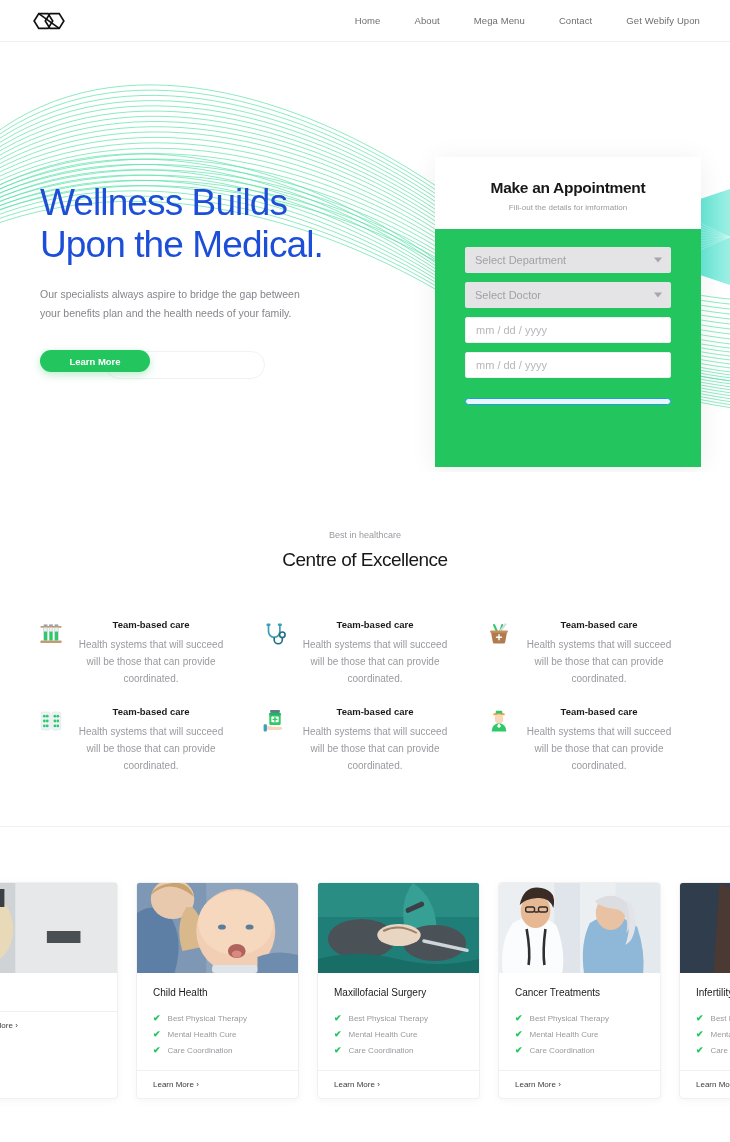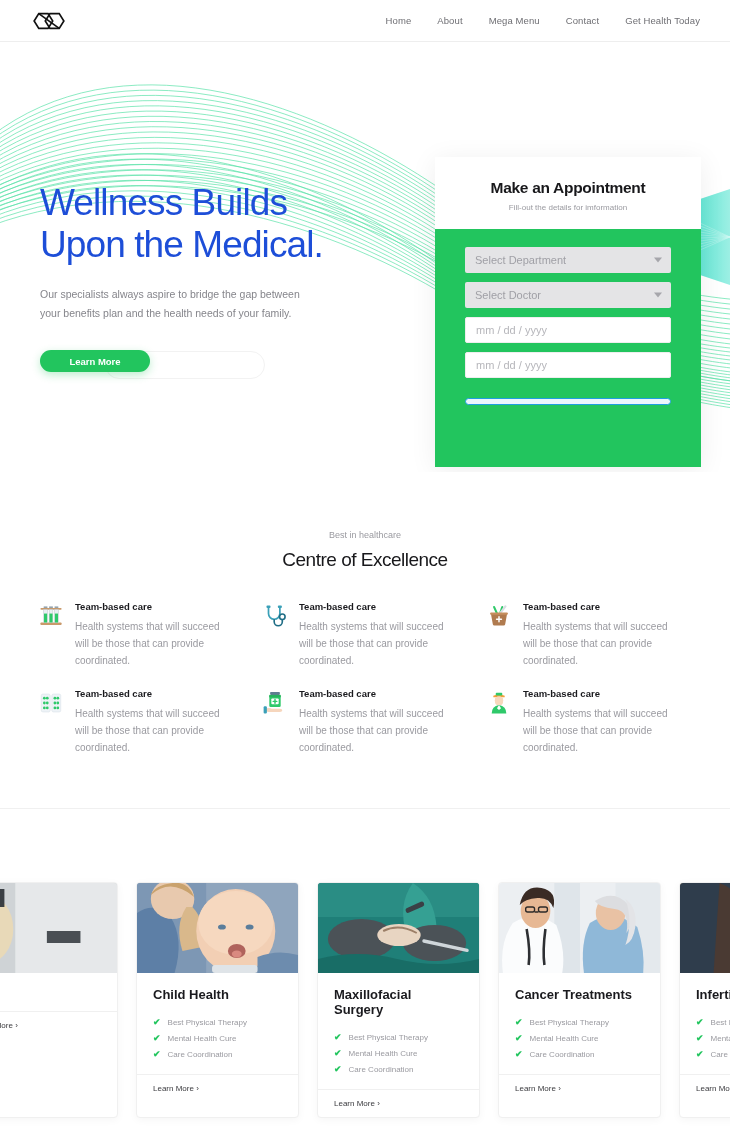--- a/index.html
+++ b/index.html
@@ -14,21 +14,21 @@
 
   
   .header{
     height:42px; width:730px;
     display:flex; align-items:center; justify-content:space-between;
     padding:0 30px;
     border-bottom:1px solid #eeeeee;
     background:#fff; position:relative; z-index:40;
   }
   .logo{ width:38px; height:26px; display:block; }
-  .nav{ display:flex; align-items:center; gap:26px; }
+  .nav{ display:flex; align-items:center; gap:34px; }
   .nav-item{
     font-size:9.5px; color:#6e6e73; letter-spacing:.1px;
     cursor:pointer; white-space:nowrap;
   }
 
   
   .hero{
     position:relative; width:730px; height:430px; overflow:hidden;
     background:#ffffff;
   }
@@ -96,44 +96,45 @@
   }
 
   
   .excellence{ position:relative; padding:58px 0 0; background:#fff; }
   .eyebrow{ text-align:center; font-size:9px; color:#9a9aa0; }
   .sec-title{
     text-align:center; margin-top:9px;
     font-size:19px; font-weight:400; letter-spacing:-.5px; color:#18181b;
   }
   .feat-grid{
-    margin-top:30px; padding:0 38px;
+    margin-top:48px; padding:0 38px;
     display:grid; grid-template-columns:repeat(3,1fr); gap:0 18px;
     row-gap:18px;
+    text-align:center;
   }
   .feat{ display:flex; gap:11px; align-items:flex-start; }
   .feat-icon{ width:26px; height:26px; flex:0 0 26px; margin-top:2px; }
   .feat-title{ font-size:9.5px; font-weight:700; color:#1a1a1e; }
   .feat-text{ margin-top:6px; font-size:10px; line-height:1.72; color:#9a9aa0; max-width:152px;}
 
   .divider{ margin-top:52px; height:1px; background:#f0f0f0; }
 
   
   .cards-band{ position:absolute; left:0; top:882px; width:730px; height:260px; }
   .cards-rail{
     position:absolute; left:-45px; top:0;
     display:flex; gap:18px;
   }
   .svc{
     width:163px; background:#fff; border:1px solid #f0f0f0; border-radius:4px;
     overflow:hidden; box-shadow:0 2px 9px rgba(0,0,0,.04);
   }
   .svc-img{ height:90px; width:100%; position:relative; overflow:hidden;}
   .svc-body{ padding:14px 16px 12px; }
-  .svc-title{ font-size:13px; font-weight:700; color:#1a1a1e; }
+  .svc-title{ font-size:10px; font-weight:400; color:#1a1a1e; }
   .svc-list{ list-style:none; margin-top:12px; }
   .svc-list li{
     display:flex; align-items:center; gap:7px;
     font-size:8px; color:#9a9aa0; padding:3.5px 0;
   }
   .tick{ color:#22c55e; font-size:9px; font-weight:700; line-height:1; }
   .svc-foot{
     border-top:1px solid #f0f0f0; padding:9px 16px;
     font-size:8px; color:#3a3a3e; cursor:pointer;
   }
@@ -147,21 +148,21 @@
       <path d="M4 14 L9 6 L19 6 L24 14 L19 22 L9 22 Z" fill="none" stroke="#111" stroke-width="1.8"></path>
       <path d="M16 14 L21 6 L31 6 L36 14 L31 22 L21 22 Z" fill="none" stroke="#111" stroke-width="1.8"></path>
       <path d="M9 6 L31 22" fill="none" stroke="#111" stroke-width="1.8"></path>
     </svg>
   </div>
   <nav class="nav">
     <span class="nav-item">Home</span>
     <span class="nav-item">About</span>
     <span class="nav-item">Mega Menu</span>
     <span class="nav-item">Contact</span>
-    <span class="nav-item">Get Health Today</span>
+    <span class="nav-item">Get Webify Upon</span>
   </nav>
 </div>
 
 <section class="hero">
 
   <svg class="hero-waves" viewBox="0 0 730 430" preserveAspectRatio="none">
     <g fill="none" stroke="#3ddc9a" stroke-width="0.7" opacity="0.85">
       <path d="M-10,95 C120,-5 300,55 430,140 C540,212 640,250 740,258"></path>
       <path d="M-10,99 C122,1 303,60 433,146 C543,218 642,255 740,263"></path>
       <path d="M-10,103 C124,7 306,65 436,152 C546,224 644,260 740,268"></path>

